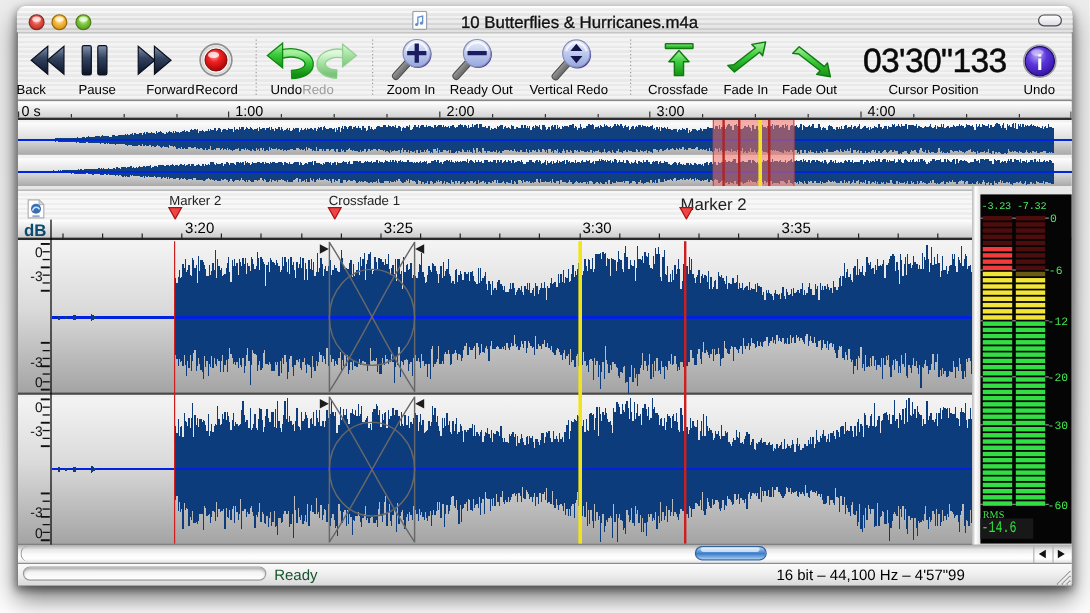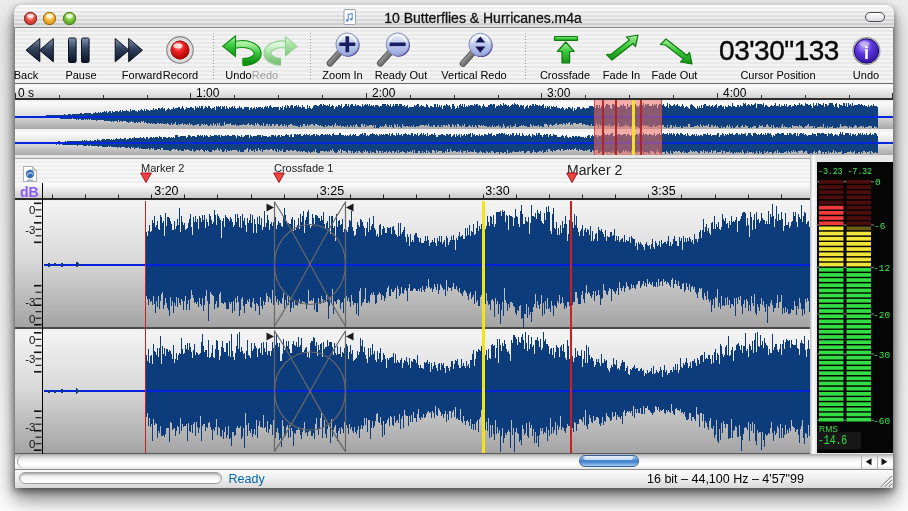--- a/index.html
+++ b/index.html
@@ -277,21 +277,21 @@
 <div class="abs" style="left:567px;top:161.5px;font-size:14px;color:#222">Marker 2</div>
 <svg class="abs" style="left:0;top:0" width="908" height="200">
   <g fill="#ee4444" stroke="#aa1111" stroke-width="1">
     <path d="M140.7 173 h10.6 l-5.3 9.5 Z"></path>
     <path d="M273.7 173 h10.6 l-5.3 9.5 Z"></path>
     <path d="M566.7 173 h10.6 l-5.3 9.5 Z"></path>
   </g>
 </svg>
 
 <div class="abs" style="left:15px;top:183px;width:878px;height:16.5px;background:linear-gradient(180deg,#ffffff,#cdcdcd);border-bottom:2px solid #2a2a2a"></div>
-<div class="abs" style="left:20px;top:184px;width:26px;height:14px;font-size:14px;font-weight:bold;color:#8b5cf6">dB</div>
+<div class="abs" style="left:20px;top:184px;width:26px;height:14px;font-size:14px;font-weight:bold;color:#0c4a6e">dB</div>
 <svg class="abs" style="left:0;top:183px" width="908" height="17" font-family="Liberation Sans, sans-serif">
   <g stroke="#222" stroke-width="1">
     <line x1="52.5" y1="11.5" x2="52.5" y2="16.5"></line>
       <line x1="85.5" y1="11.5" x2="85.5" y2="16.5"></line>
     <line x1="118.5" y1="11.5" x2="118.5" y2="16.5"></line>
       <line x1="151.5" y1="11.5" x2="151.5" y2="16.5"></line>
     <line x1="184.5" y1="11.5" x2="184.5" y2="16.5"></line>
       <line x1="217.5" y1="11.5" x2="217.5" y2="16.5"></line>
     <line x1="251.5" y1="11.5" x2="251.5" y2="16.5"></line>
       <line x1="284.5" y1="11.5" x2="284.5" y2="16.5"></line>
@@ -529,39 +529,39 @@
   <g font-size="9.5" fill="#3ee84e">
     <text x="875" y="185.3">0</text>
     <text x="874" y="228.5">-6</text>
     <text x="873" y="270.8">-12</text>
     <text x="873" y="317.5">-20</text>
     <text x="873" y="357.5">-30</text>
     <text x="873" y="423.8">-60</text>
   </g>
 </svg>
 <div class="abs" style="left:816.5px;top:431.5px;width:44px;height:17px;background:#181818"></div>
-<div class="abs" style="left:819px;top:424px;font-size:8.5px;font-family:Liberation Sans, sans-serif;color:#3ee84e">RMS</div>
+<div class="abs" style="left:819px;top:424px;font-size:8.5px;font-family:Liberation Serif, serif;color:#3ee84e">RMS</div>
 <div class="abs" style="left:818px;top:433px;font-size:13.5px;font-family:'Liberation Mono',monospace;color:#2ee23e;transform:scaleX(0.72);transform-origin:0 0">-14.6</div>
 
 <div class="abs" style="left:15px;top:453.5px;width:878px;height:15px;background:linear-gradient(180deg,#ababab 0,#e9e9e9 28%,#fbfbfb 55%,#ffffff 75%,#e4e4e4 100%)"></div>
 <div class="abs" style="left:17px;top:454.5px;width:14px;height:13px;border-left:1.5px solid #999;border-radius:8px 0 0 8px;"></div>
 
 <div class="abs" style="left:578.5px;top:454.8px;width:60px;height:12px;border-radius:6px;border:1px solid #35629e;background:linear-gradient(180deg,#bcd8f2 0,#6ba3dd 30%,#3f7dc8 52%,#5d97d8 70%,#a8cdf0 100%)"></div>
 <div class="abs" style="left:584px;top:456.3px;width:49px;height:3.5px;border-radius:3px;background:rgba(255,255,255,.65)"></div>
 
 <div class="abs" style="left:860.5px;top:453.5px;width:1px;height:15px;background:#b5b5b5"></div>
 <div class="abs" style="left:877px;top:453.5px;width:1px;height:15px;background:#b5b5b5"></div>
 <svg class="abs" style="left:858px;top:453.5px" width="36" height="15">
   <path d="M13.5 4.2 v7 l-5.8-3.5 Z" fill="#111"></path>
   <path d="M23.5 4.2 v7 l5.8-3.5 Z" fill="#111"></path>
 </svg>
 
 <div class="abs" style="left:15px;top:468.5px;width:878px;height:19px;border-top:1px solid #8c8c8c;background:linear-gradient(180deg,#fbfbfb 0,#ececec 55%,#d8d8d8 100%)"></div>
 <div class="abs" style="left:18.5px;top:471.5px;width:203px;height:12.5px;border:1px solid #9e9e9e;border-radius:6.5px;background:linear-gradient(180deg,#dedede 0,#f6f6f6 45%,#ffffff 100%);box-shadow:inset 0 1.5px 2px rgba(0,0,0,.22)"></div>
-<div class="abs" style="left:228.5px;top:471.5px;font-size:12.5px;color:#0369a1">Ready</div>
+<div class="abs" style="left:228.5px;top:471.5px;font-size:12.5px;color:#14532d">Ready</div>
 <div class="abs" style="left:600px;top:471.5px;width:251px;font-size:12.5px;color:#000;text-align:center">16 bit – 44,100 Hz – 4'57"99</div>
 <svg class="abs" style="left:879px;top:473.5px" width="14" height="14">
   <g stroke="#8f8f8f" stroke-width="1.2">
     <line x1="13" y1="2" x2="2" y2="13"></line>
     <line x1="13" y1="6" x2="6" y2="13"></line>
     <line x1="13" y1="10" x2="10" y2="13"></line>
   </g>
   <g stroke="#f8f8f8" stroke-width="1">
     <line x1="13" y1="3" x2="3" y2="13"></line>
     <line x1="13" y1="7" x2="7" y2="13"></line>

